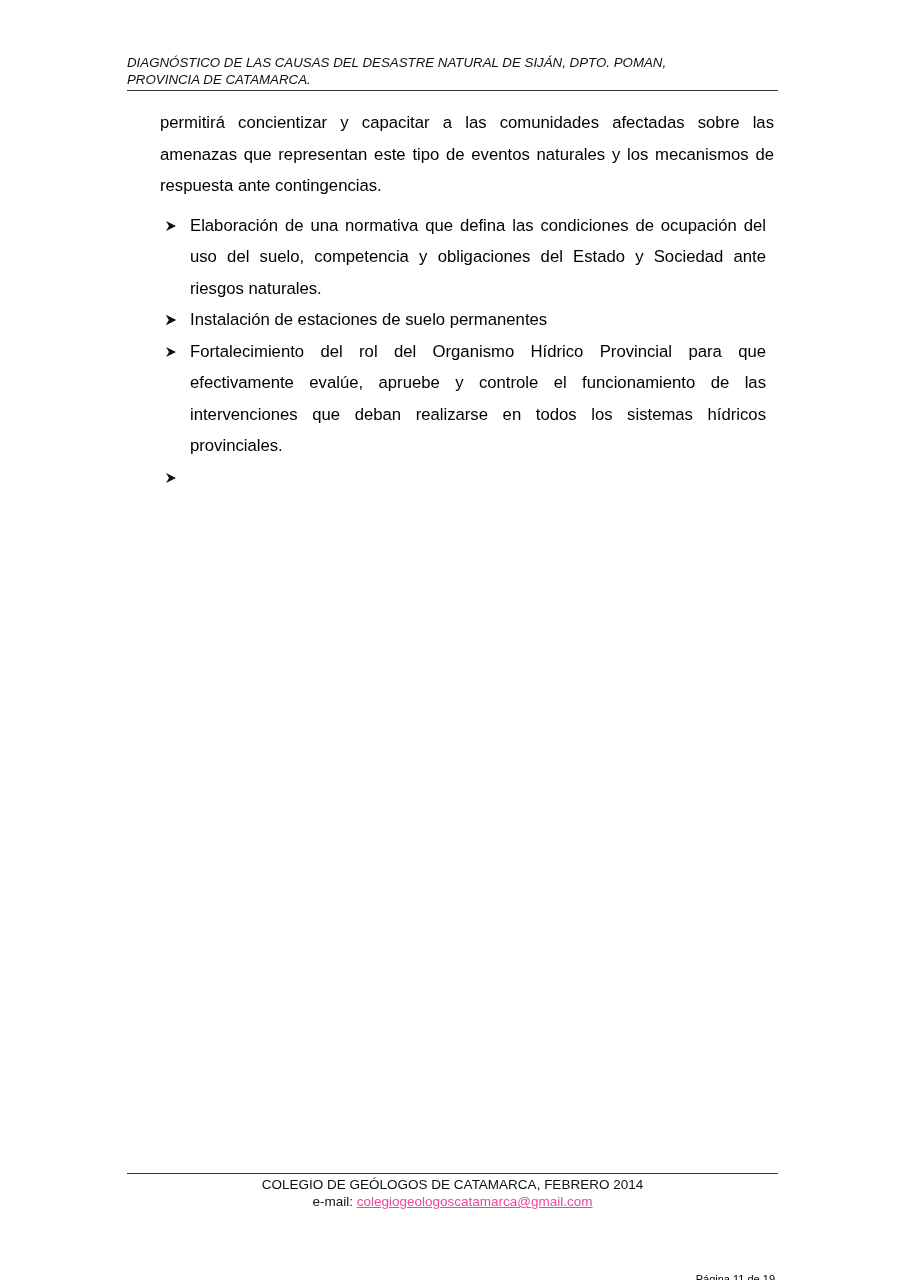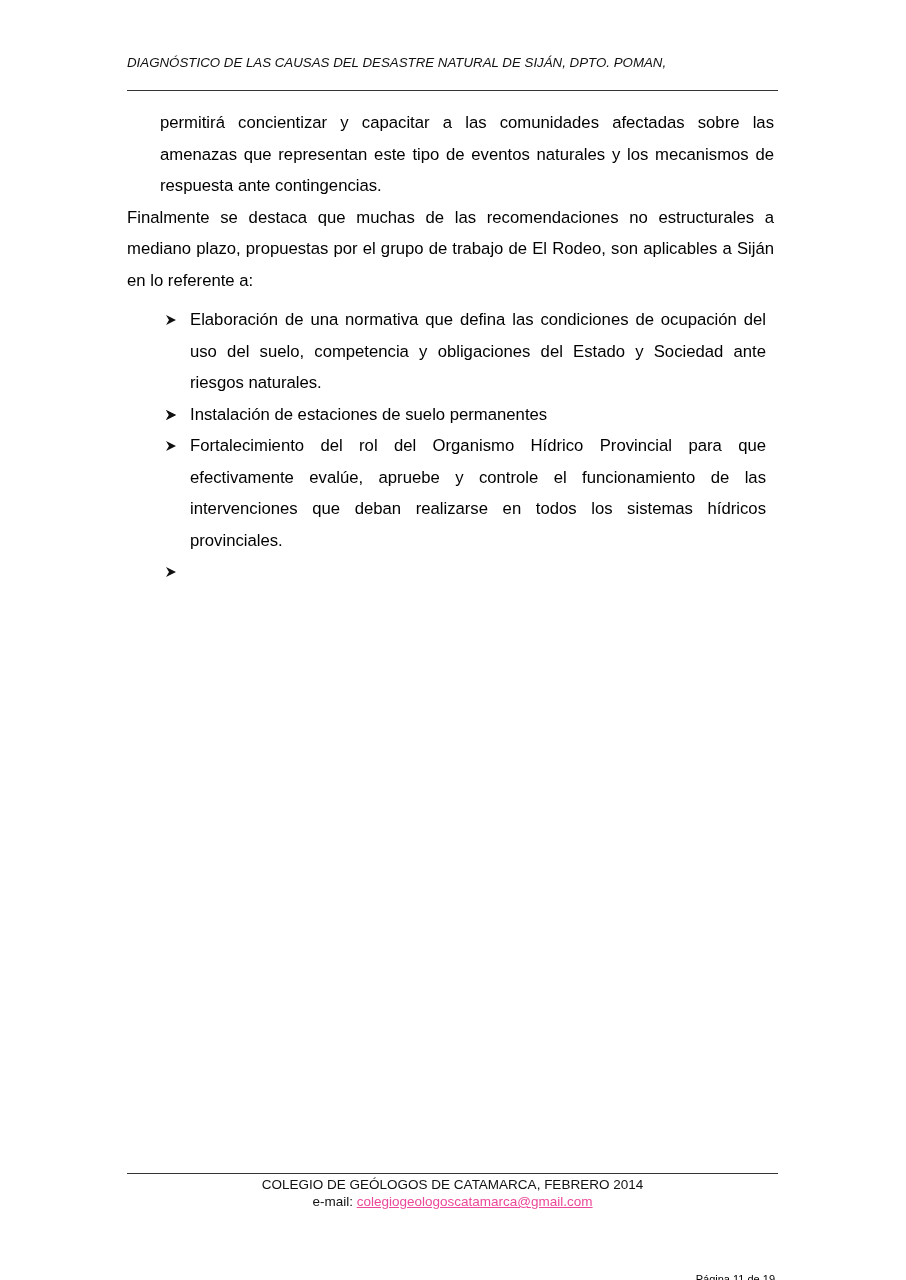--- a/index.html
+++ b/index.html
@@ -21,26 +21,26 @@
   .footer { position: absolute; left: 127px; top: 1176px; width: 651px; text-align: center;
             font-size: 13.5px; line-height: 17px; color: #111; }
   .footer a { color: #ec4899; text-decoration: underline; }
   .page-num { position: absolute; right: 131px; top: 1273px; font-size: 11px; color: #000000; }
 </style>
 </head>
 <body>
 
 <div class="page-header">
   <div>DIAGNÓSTICO DE LAS CAUSAS DEL DESASTRE NATURAL DE SIJÁN,  DPTO. POMAN,</div>
+  <div>PROVINCIA DE CATAMARCA.</div>
 </div>
 <div class="header-rule"></div>
 
 <div class="body">
   <p class="para indent">permitirá concientizar y capacitar a las comunidades afectadas sobre las amenazas que representan este tipo de eventos naturales y los mecanismos de respuesta ante contingencias.</p>
-  <p class="para">Finalmente se destaca que muchas de las recomendaciones no estructurales a mediano plazo, propuestas por el grupo de trabajo de El Rodeo, son aplicables a Siján en lo referente a:</p>
   <ul class="bullets">
     <li class="bullet">
       <svg class="bullet-icon" viewBox="0 0 12 12">
           <path d="M1 1 L11 6 L1 11 L4 6 Z" fill="#111"></path>
         </svg>
       <span>Elaboración de una normativa que defina las condiciones de ocupación del uso del suelo, competencia y obligaciones del Estado y Sociedad ante riesgos naturales.</span>
     </li>
     <li class="bullet">
       <svg class="bullet-icon" viewBox="0 0 12 12">
           <path d="M1 1 L11 6 L1 11 L4 6 Z" fill="#111"></path>

